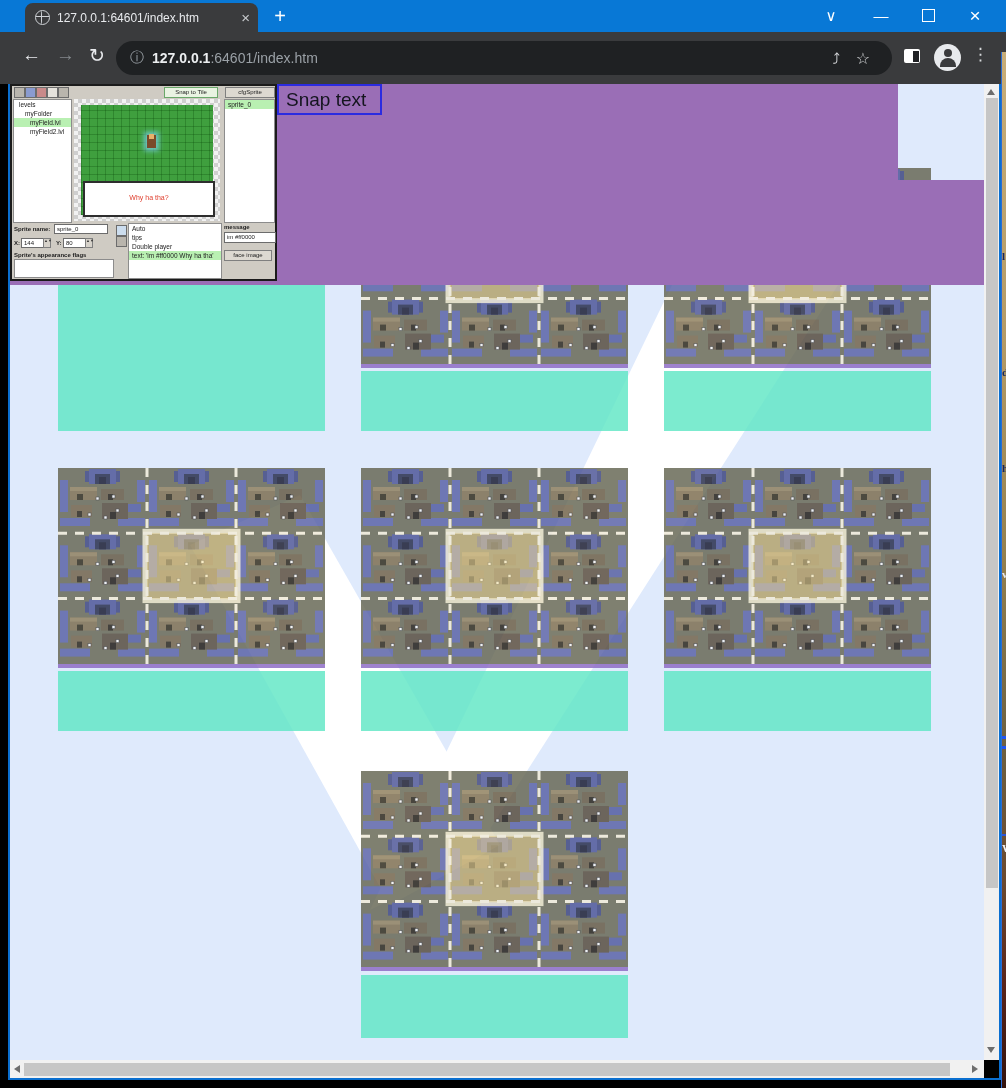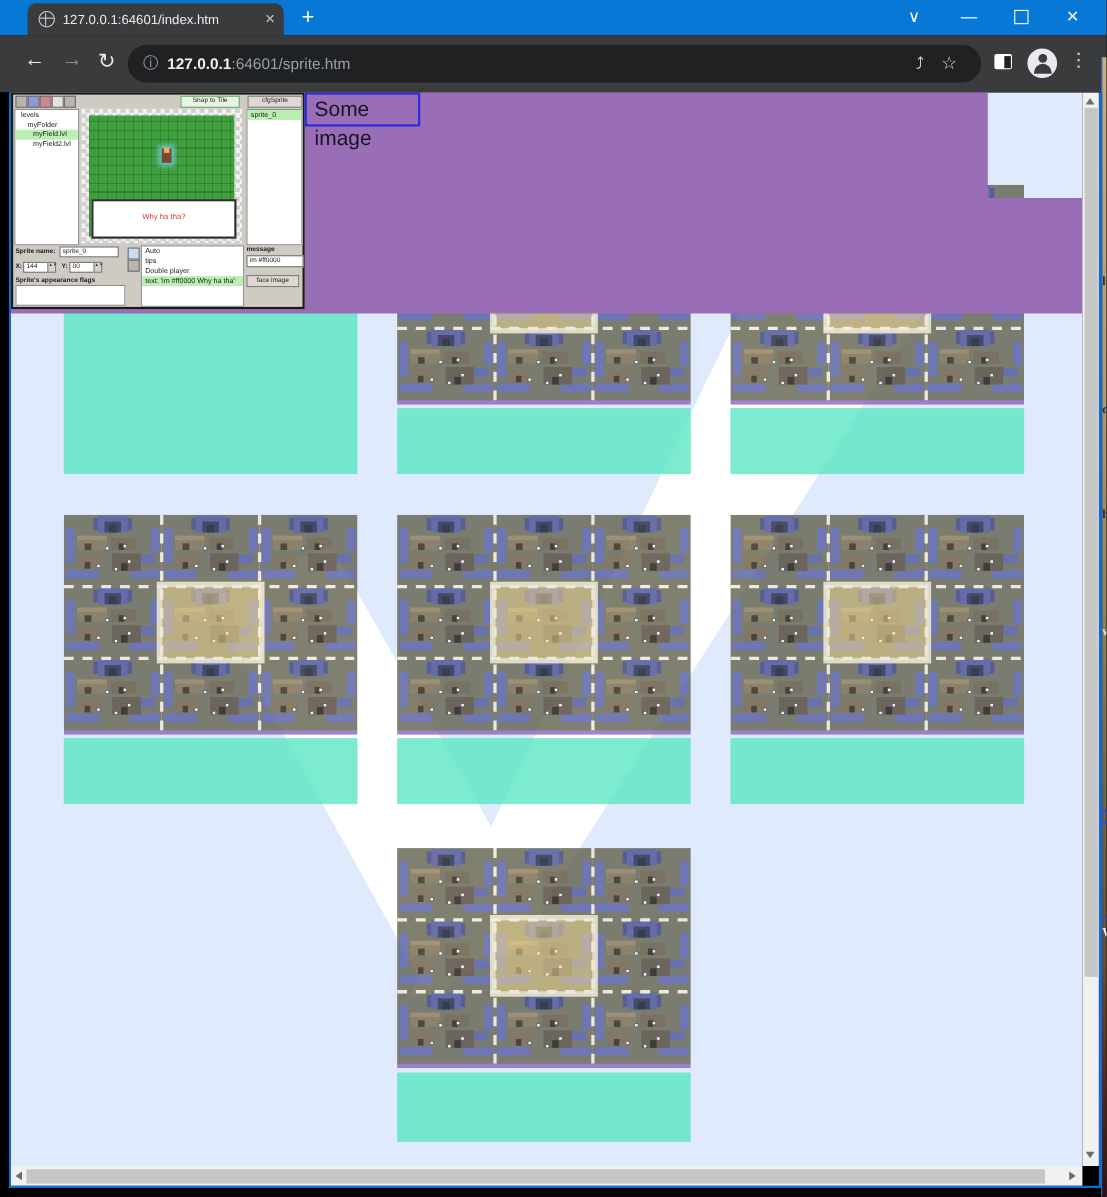--- a/index.html
+++ b/index.html
@@ -157,21 +157,21 @@
 <div class="abs winctl" style="left:868px;">—</div>
 <div class="abs winctl" id="win-max" style="left:922px;"></div>
 <div class="abs winctl" style="left:962px;font-size:19px;">×</div>
 
 <div class="abs" id="toolbar"></div>
 <div class="abs navbtn" style="left:22px;color:#e8eaed;">←</div>
 <div class="abs navbtn" style="left:56px;color:#84898d;">→</div>
 <div class="abs navbtn" style="left:89px;color:#e8eaed;">↻</div>
 <div class="abs" id="omnibox">
   <span id="info-icon">ⓘ</span>
-  <span id="url"><span class="host">127.0.0.1</span><span class="rest">:64601/sprite.htm</span></span>
+  <span id="url"><span class="host">127.0.0.1</span><span class="rest">:64601/index.htm</span></span>
   <span id="share-icon">⤴</span>
   <span id="star-icon">☆</span>
 </div>
 <div class="abs" id="sidepanel-icon"></div>
 <div class="abs" id="avatar"></div>
 <div class="abs" id="menu-dots">⋮</div>
 
 <div class="abs desktop" style="left:0;top:84px;width:8px;height:1004px;"></div>
 <div class="abs desktop" style="left:0;top:1080px;width:1001px;height:8px;"></div>
 <div class="abs frame" style="left:8px;top:84px;width:2px;height:996px;"></div>
@@ -220,21 +220,21 @@
 <div class="abs cell" style="left:361px;top:771px;">
   <svg width="267" height="200">
       <use href="#maptile"></use>
     </svg>
   <div class="teal" style="width:267px;height:63px;margin-top:4px;"></div>
 </div>
 
 <div class="abs purple" style="left:277px;top:84px;width:621px;height:96px;"></div>
 <div class="abs purple" style="left:10px;top:180px;width:974px;height:105px;"></div>
 
-<div class="abs" id="some-text">Some image</div>
+<div class="abs" id="some-text">Snap text</div>
 
 <div class="abs" id="editor">
  <div id="editor-inner">
   <div class="eicon" style="left:2px;top:1px;"></div>
   <div class="eicon" style="left:13px;top:1px;background:#8a9bd0;"></div>
   <div class="eicon" style="left:24px;top:1px;background:#c98a8a;"></div>
   <div class="eicon" style="left:35px;top:1px;background:#e6e3dd;"></div>
   <div class="eicon" style="left:46px;top:1px;"></div>
   <div class="ebtn" style="left:152px;top:1px;width:52px;height:9px;border-color:#6aa86a;background:#e9f3e2;">Snap to Tile</div>
   <div class="ebtn" style="left:213px;top:1px;width:48px;height:9px;">cfgSprite</div>

